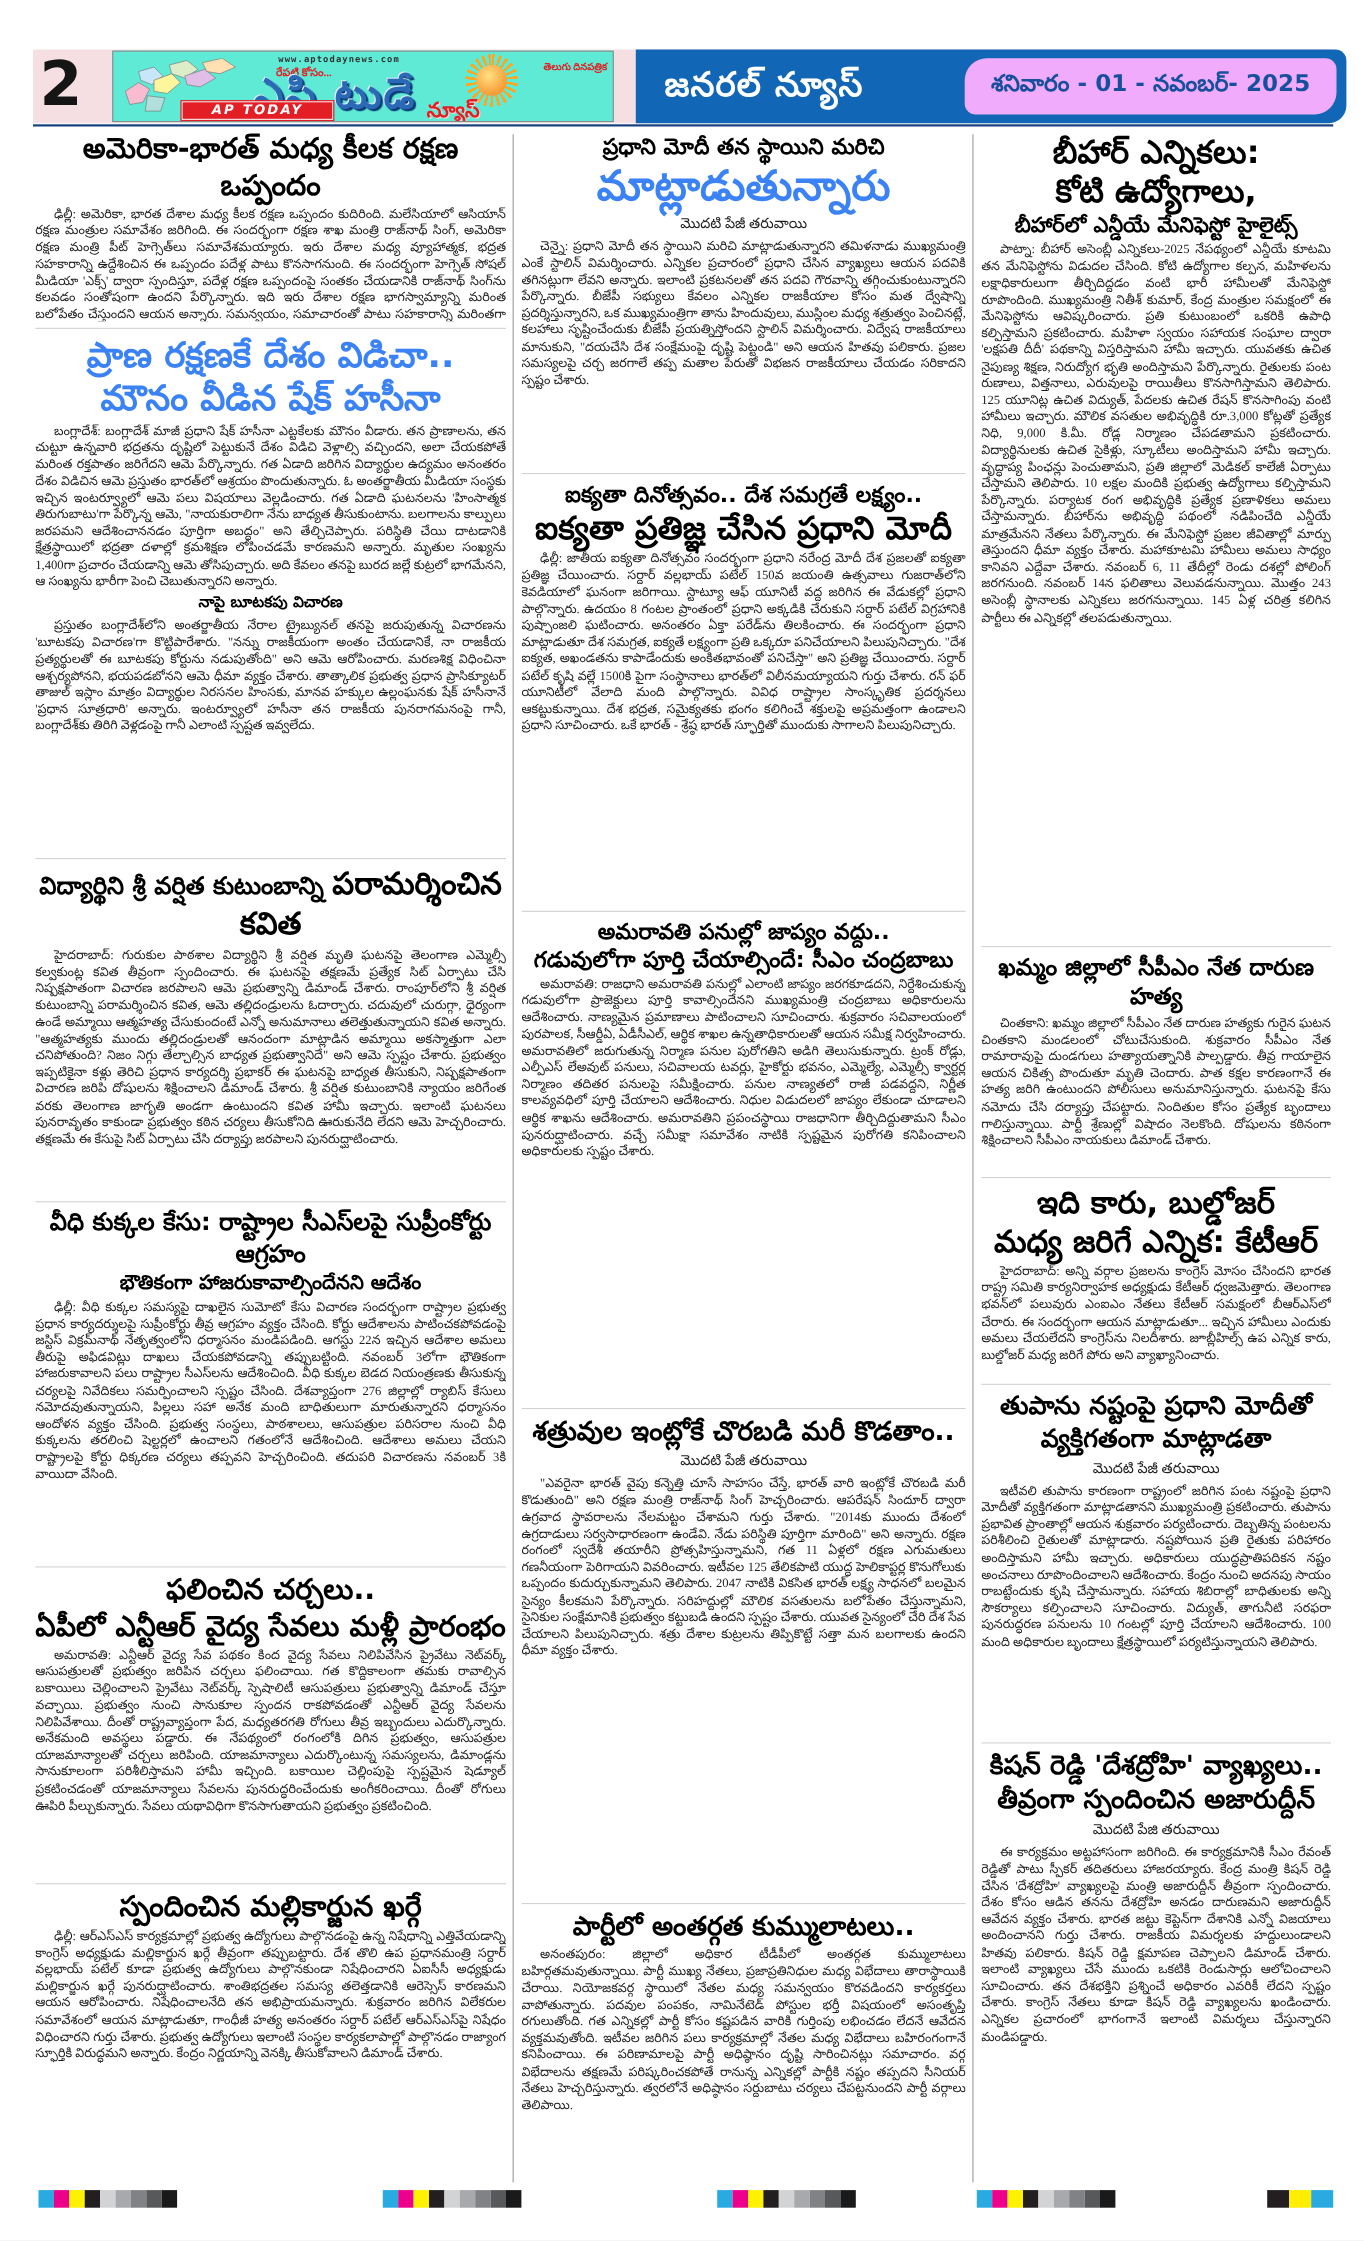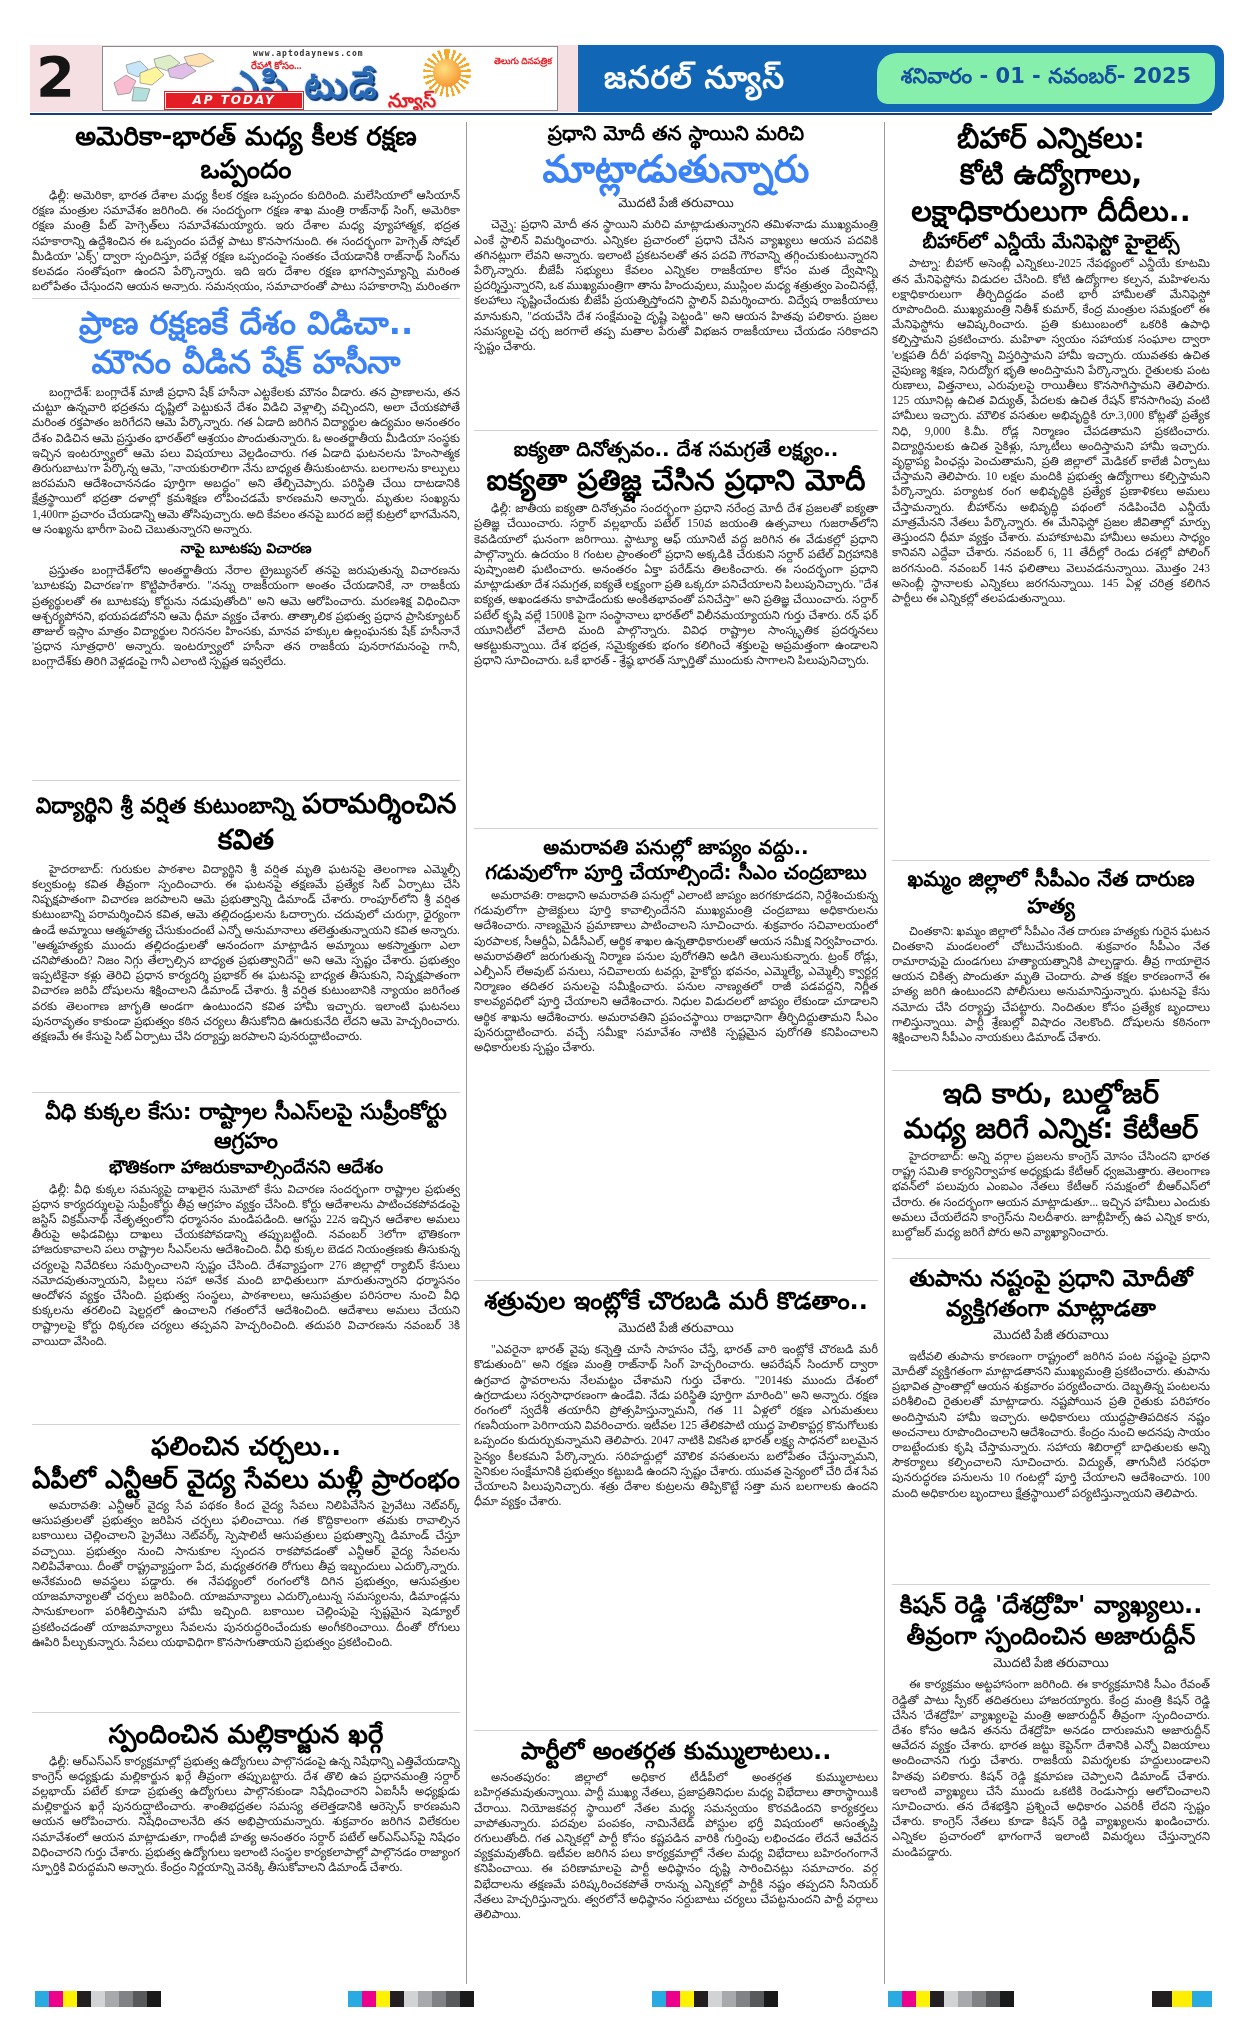--- a/index.html
+++ b/index.html
@@ -12,21 +12,21 @@
   
   .header {
     position:absolute; left:30px; top:45px; width:1182px; height:67px;
   }
   .page-number {
     position:absolute; left:6px; top:0px; font-size:56px; line-height:64px;
     font-weight:800; color:#151515; font-family:"DejaVu Sans",sans-serif;
   }
   .logo-box {
     position:absolute; left:72px; top:1px; width:456px; height:65px;
-    background:#ffffff; border:1px solid #8a8a8a; overflow:hidden;padding-left:48px;
+    background:#5eead4; border:1px solid #8a8a8a; overflow:hidden;padding-left:48px;
   }
   .logo-url {
     position:absolute; left:150px; top:2px; font-size:8px; font-weight:700;
     color:#333; letter-spacing:1px; font-family:"DejaVu Sans Mono",monospace;
   }
   .logo-daily {
     position:absolute; right:5px; top:9px; font-size:9px; font-weight:700; color:#e31e24;
   }
   .logo-tagline {
     position:absolute; left:148px; top:13px; font-size:10px; font-weight:700; color:#e31e24;
@@ -125,21 +125,21 @@
       <div class="logo-daily">తెలుగు దినపత్రిక</div>
       <div class="logo-tagline">రేపటి కోసం...</div>
       <div class="logo-sun"></div>
       <div class="logo-name">ఎపి టుడే</div>
       <div class="logo-badge">AP TODAY</div>
       <div class="logo-suffix">న్యూస్</div>
     </div>
 
     <div class="banner" style="background: rgb(18, 102, 182); margin-left: 12px;">
       <div class="banner-label">జనరల్ న్యూస్</div>
-      <div class="date-pill" style="background: #86efac;">
+      <div class="date-pill" style="background: #f0abfc;">
         <div class="date-text">శనివారం - 01 - నవంబర్- 2025</div>
       </div>
     </div>
   </div>
   <div class="header-rule"></div>
 
   <div class="vdiv vdiv1"></div>
   <div class="vdiv vdiv2"></div>
 
   <div class="col colA">
@@ -211,21 +211,20 @@
       <h2 class="h-md" style="font-size:24px">పార్టీలో అంతర్గత కుమ్ములాటలు..</h2>
       <p class="body ind">అనంతపురం: జిల్లాలో అధికార టీడీపీలో అంతర్గత కుమ్ములాటలు బహిర్గతమవుతున్నాయి. పార్టీ ముఖ్య నేతలు, ప్రజాప్రతినిధుల మధ్య విభేదాలు తారాస్థాయికి చేరాయి. నియోజకవర్గ స్థాయిలో నేతల మధ్య సమన్వయం కొరవడిందని కార్యకర్తలు వాపోతున్నారు. పదవుల పంపకం, నామినేటెడ్ పోస్టుల భర్తీ విషయంలో అసంతృప్తి రగులుతోంది. గత ఎన్నికల్లో పార్టీ కోసం కష్టపడిన వారికి గుర్తింపు లభించడం లేదనే ఆవేదన వ్యక్తమవుతోంది. ఇటీవల జరిగిన పలు కార్యక్రమాల్లో నేతల మధ్య విభేదాలు బహిరంగంగానే కనిపించాయి. ఈ పరిణామాలపై పార్టీ అధిష్ఠానం దృష్టి సారించినట్లు సమాచారం. వర్గ విభేదాలను తక్షణమే పరిష్కరించకపోతే రానున్న ఎన్నికల్లో పార్టీకి నష్టం తప్పదని సీనియర్ నేతలు హెచ్చరిస్తున్నారు. త్వరలోనే అధిష్ఠానం సర్దుబాటు చర్యలు చేపట్టనుందని పార్టీ వర్గాలు తెలిపాయి.</p>
     </article>
   </div>
 
   <div class="col colC">
 
     <article class="art" style="height:734px">
       <h2 class="h-lg" style="font-size:29px">బీహార్ ఎన్నికలు:</h2>
       <h2 class="h-lg" style="font-size:29px">కోటి ఉద్యోగాలు,</h2>
-      <h2 class="h-lg" style="font-size:29px">లక్షాధికారులుగా దీదీలు..</h2>
       <h3 class="h-sm" style="font-size:19px">బీహార్‌లో ఎన్డీయే మేనిఫెస్టో హైలైట్స్</h3>
       <p class="body ind">పాట్నా: బీహార్ అసెంబ్లీ ఎన్నికలు-2025 నేపథ్యంలో ఎన్డీయే కూటమి తన మేనిఫెస్టోను విడుదల చేసింది. కోటి ఉద్యోగాల కల్పన, మహిళలను లక్షాధికారులుగా తీర్చిదిద్దడం వంటి భారీ హామీలతో మేనిఫెస్టో రూపొందింది. ముఖ్యమంత్రి నితీశ్ కుమార్, కేంద్ర మంత్రుల సమక్షంలో ఈ మేనిఫెస్టోను ఆవిష్కరించారు. ప్రతి కుటుంబంలో ఒకరికి ఉపాధి కల్పిస్తామని ప్రకటించారు. మహిళా స్వయం సహాయక సంఘాల ద్వారా 'లక్షపతి దీదీ' పథకాన్ని విస్తరిస్తామని హామీ ఇచ్చారు. యువతకు ఉచిత నైపుణ్య శిక్షణ, నిరుద్యోగ భృతి అందిస్తామని పేర్కొన్నారు. రైతులకు పంట రుణాలు, విత్తనాలు, ఎరువులపై రాయితీలు కొనసాగిస్తామని తెలిపారు. 125 యూనిట్ల ఉచిత విద్యుత్, పేదలకు ఉచిత రేషన్ కొనసాగింపు వంటి హామీలు ఇచ్చారు. మౌలిక వసతుల అభివృద్ధికి రూ.3,000 కోట్లతో ప్రత్యేక నిధి, 9,000 కి.మీ. రోడ్ల నిర్మాణం చేపడతామని ప్రకటించారు. విద్యార్థినులకు ఉచిత సైకిళ్లు, స్కూటీలు అందిస్తామని హామీ ఇచ్చారు. వృద్ధాప్య పింఛన్లు పెంచుతామని, ప్రతి జిల్లాలో మెడికల్ కాలేజీ ఏర్పాటు చేస్తామని తెలిపారు. 10 లక్షల మందికి ప్రభుత్వ ఉద్యోగాలు కల్పిస్తామని పేర్కొన్నారు. పర్యాటక రంగ అభివృద్ధికి ప్రత్యేక ప్రణాళికలు అమలు చేస్తామన్నారు. బీహార్‌ను అభివృద్ధి పథంలో నడిపించేది ఎన్డీయే మాత్రమేనని నేతలు పేర్కొన్నారు. ఈ మేనిఫెస్టో ప్రజల జీవితాల్లో మార్పు తెస్తుందని ధీమా వ్యక్తం చేశారు. మహాకూటమి హామీలు అమలు సాధ్యం కానివని ఎద్దేవా చేశారు. నవంబర్ 6, 11 తేదీల్లో రెండు దశల్లో పోలింగ్ జరగనుంది. నవంబర్ 14న ఫలితాలు వెలువడనున్నాయి. మొత్తం 243 అసెంబ్లీ స్థానాలకు ఎన్నికలు జరగనున్నాయి. 145 ఏళ్ల చరిత్ర కలిగిన పార్టీలు ఈ ఎన్నికల్లో తలపడుతున్నాయి.</p>
     </article>
 
     <article class="art sep" style="height:204px">
       <h2 class="h-md" style="font-size:21px">ఖమ్మం జిల్లాలో సీపీఎం నేత దారుణ హత్య</h2>
       <p class="body ind">చింతకాని: ఖమ్మం జిల్లాలో సీపీఎం నేత దారుణ హత్యకు గురైన ఘటన చింతకాని మండలంలో చోటుచేసుకుంది. శుక్రవారం సీపీఎం నేత రామారావుపై దుండగులు హత్యాయత్నానికి పాల్పడ్డారు. తీవ్ర గాయాలైన ఆయన చికిత్స పొందుతూ మృతి చెందారు. పాత కక్షల కారణంగానే ఈ హత్య జరిగి ఉంటుందని పోలీసులు అనుమానిస్తున్నారు. ఘటనపై కేసు నమోదు చేసి దర్యాప్తు చేపట్టారు. నిందితుల కోసం ప్రత్యేక బృందాలు గాలిస్తున్నాయి. పార్టీ శ్రేణుల్లో విషాదం నెలకొంది. దోషులను కఠినంగా శిక్షించాలని సీపీఎం నాయకులు డిమాండ్ చేశారు.</p>
     </article>
 
     <article class="art sep" style="height:182px">

